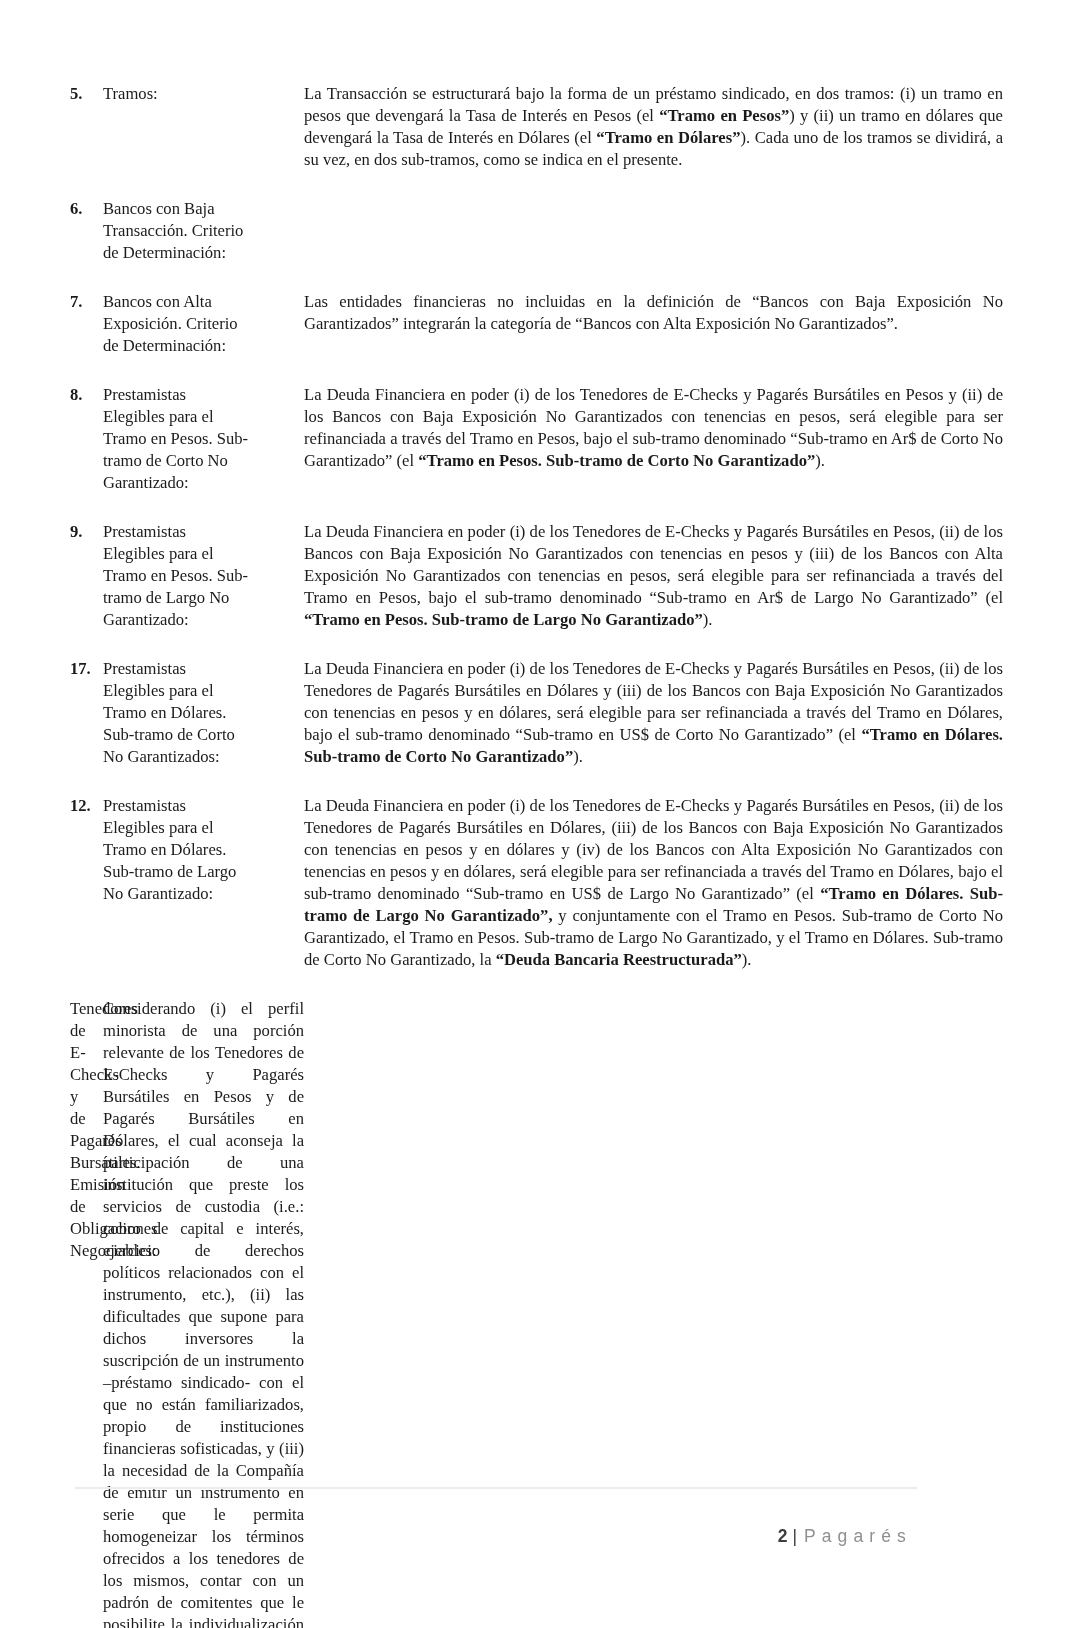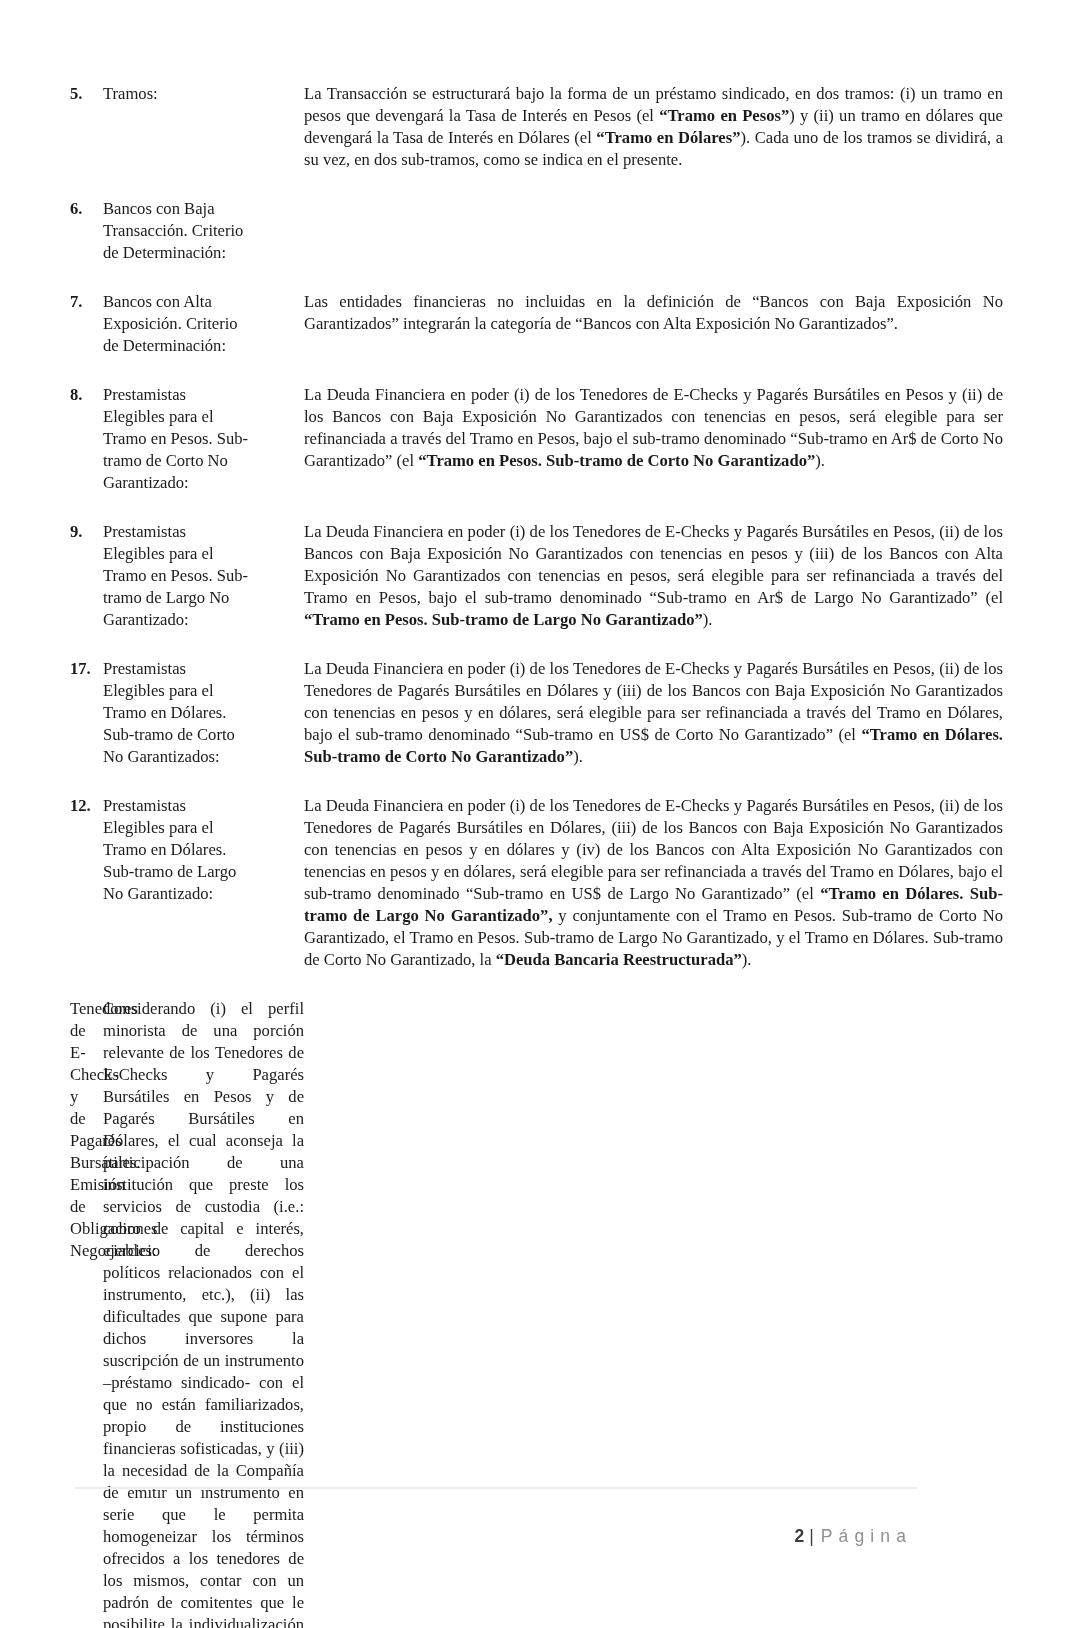--- a/index.html
+++ b/index.html
@@ -150,15 +150,15 @@
 Bursátiles. Emisión
 de Obligaciones
 Negociables:</div>
     <div class="body"><span>Considerando (i) el perfil minorista de una porción relevante de los Tenedores de E-Checks y Pagarés Bursátiles en Pesos y de Pagarés Bursátiles en Dólares, el cual aconseja la participación de una institución que preste los servicios de custodia (i.e.: cobro de capital e interés, ejercicio de derechos políticos relacionados con el instrumento, etc.), (ii) las dificultades que supone para dichos inversores la suscripción de un instrumento –préstamo sindicado- con el que no están familiarizados, propio de instituciones financieras sofisticadas, y (iii) la necesidad de la Compañía de emitir un instrumento en serie que le permita homogeneizar los términos ofrecidos a los tenedores de los mismos, contar con un padrón de comitentes que le posibilite la individualización de sus tenedores, establecer un régimen de mayorías, etc, la Compañía instrumentará la refinanciación de los mismos mediante la reapertura (i) de las Nuevas Obligaciones Negociables de Consolidación en Dólares (como dicho término se define a continuación) o (ii) de las ONs Clase 19 Modificadas (según se define a continuación), en cuanto resulte aplicable, las cuales se entregarán en canje de los citados instrumentos conforme la relación de canje que se establezca oportunamente.</span></div>
   </section>
 </main>
 
   <hr class="footer-rule">
 
   <div class="footer">
-    <span class="pgnum">2</span><span class="sep">|</span><span class="pgword">Página</span>
+    <span class="pgnum">2</span><span class="sep">|</span><span class="pgword">Pagarés</span>
   </div>
 </div>
 
 </body></html>

